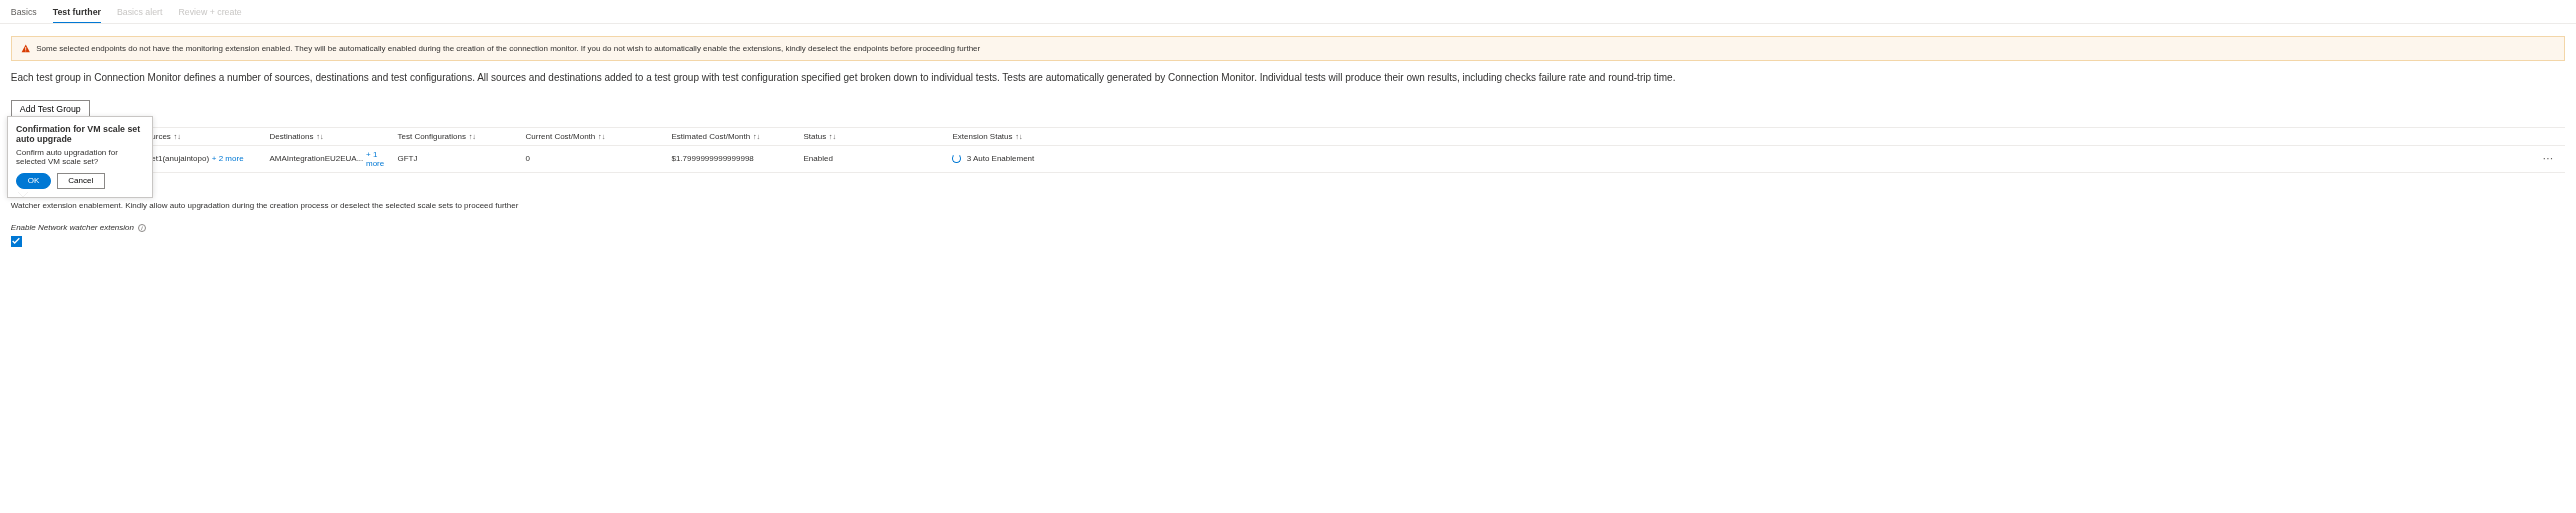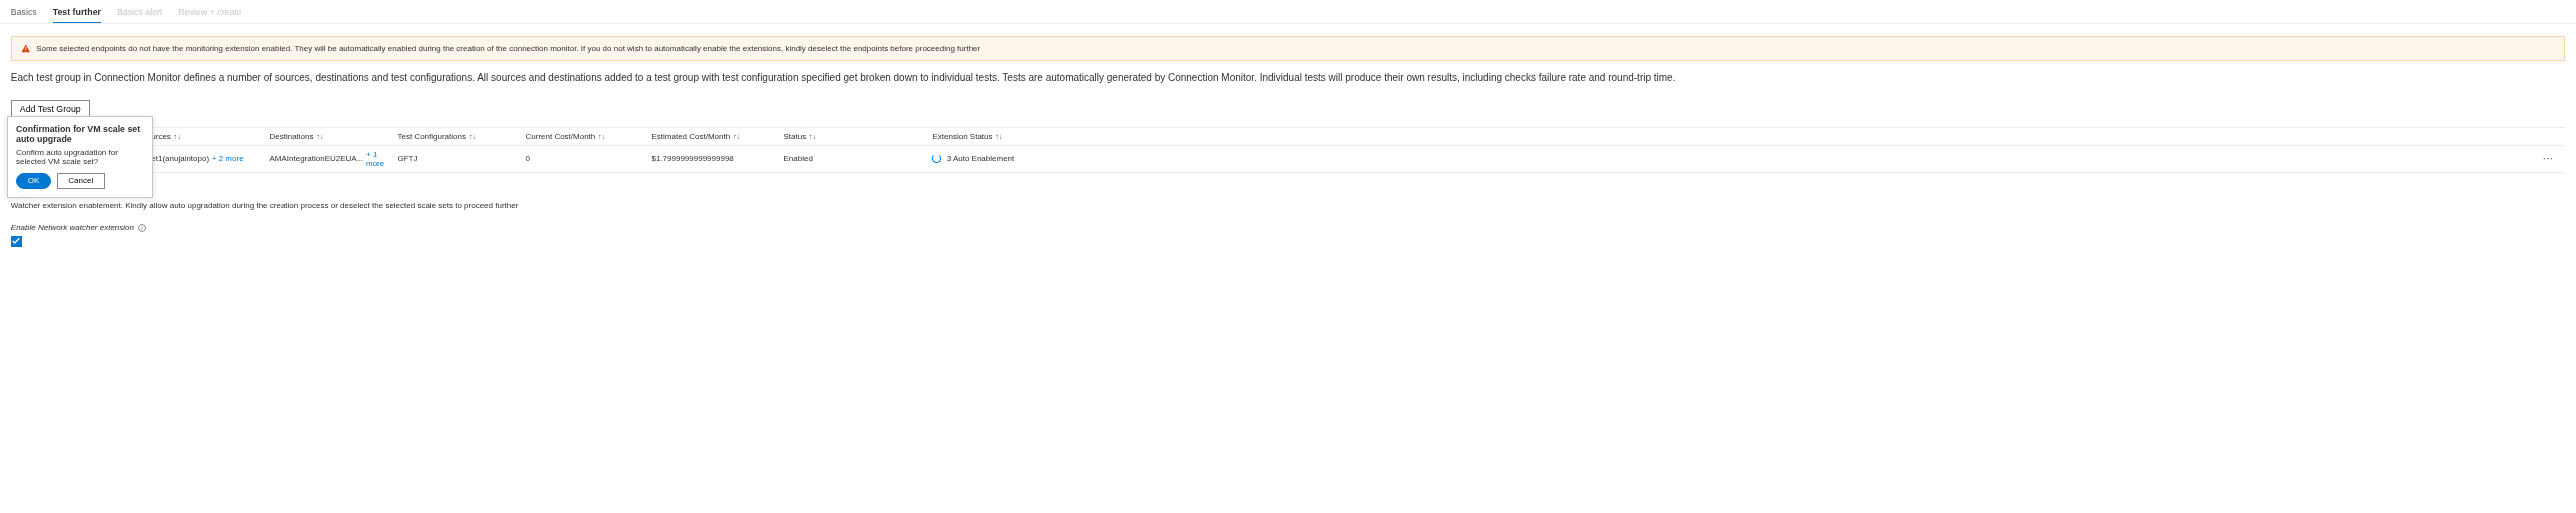--- a/index.html
+++ b/index.html
@@ -79,21 +79,21 @@
     color: #323130;
     border-bottom: 0.7px solid #edebe9;
   }
   .grid-row { font-size: 8px; }
   .col { display: flex; align-items: center; gap:2.7px; }
   .c-name   { width: 128px; }
   .c-src    { width: 128px; }
   .c-dest   { width: 128px; }
   .c-test   { width: 128px; }
   .c-cur    { width: 126px; }
-  .c-est    { width: 132px; }
+  .c-est    { width: 132px; margin-left: 20px; }
   .c-stat   { width: 149px; }
   .c-ext    { flex: 1; }
   .c-menu   { width: 20px; text-align: right; }
   .sort-icon { color:#605e5c; font-size:7.4px; }
   .link { color: #0078d4; cursor: pointer; }
   .more-dots { color:#605e5c; cursor:pointer; font-size:10.8px; letter-spacing:1.4px; }
 
   
   .refresh-icon {
     width: 8.8px; height: 8.8px;

